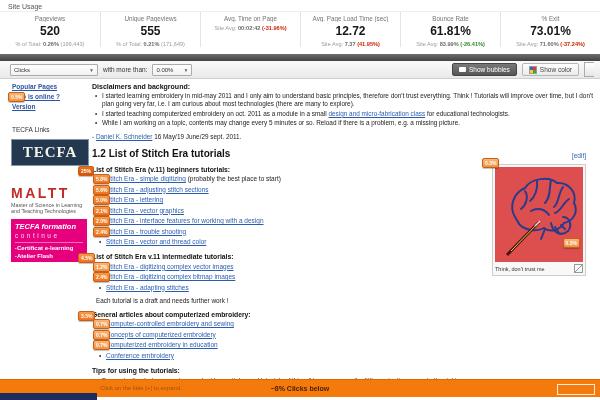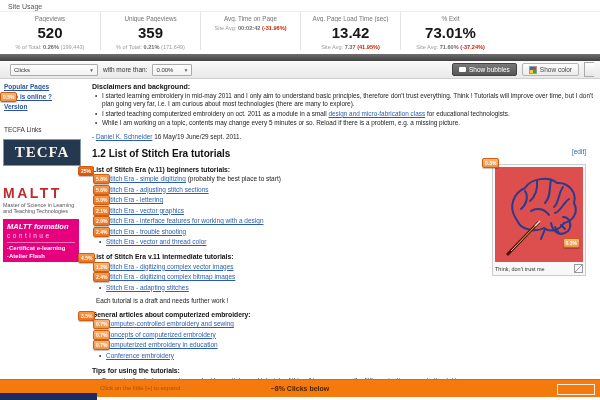--- a/index.html
+++ b/index.html
@@ -6,21 +6,21 @@
   body{width:600px;height:400px;position:relative;overflow:hidden;background:#fff;
        font-family:"Liberation Sans",sans-serif;-webkit-font-smoothing:antialiased;}
   a{cursor:pointer;}
   
   .ga-panel{position:absolute;top:0;left:0;width:600px;height:54px;background:#fff;}
   .ga-title{font-size:7px;color:#555;padding:3px 0 1px 8px;border-bottom:1px solid #eee;}
   .metrics{display:flex;}
   .metric{width:100px;box-sizing:border-box;text-align:center;border-left:1px solid #e3e3e3;padding-top:3px;}
   .metric:first-child{border-left:none;}
   .m-label{font-size:6.3px;color:#757575;white-space:nowrap;overflow:hidden;}
-  .m-value{font-size:15px;font-weight:bold;color:#171717;margin-top:2px;}
+  .m-value{font-size:12px;font-weight:bold;color:#171717;margin-top:2px;}
   .m-sub{font-size:5.6px;color:#9a9a9a;margin-top:3px;white-space:nowrap;overflow:hidden;}
   .m-sub b{color:#6b6b6b;}
   .chg-red{color:#cc2200;font-weight:bold;}
   .chg-green{color:#2e8b22;font-weight:bold;}
   .chg-gray{color:#9a9a9a;}
   
   .ga-darkbar{position:absolute;top:54px;left:0;width:600px;height:7px;
               background:linear-gradient(#6e6e6e,#424242);}
   .ga-toolbar{position:absolute;top:61px;left:0;width:600px;height:18px;box-sizing:border-box;
               background:linear-gradient(#fafafa,#e9e9e9);border-bottom:1px solid #cfcfcf;
@@ -36,21 +36,21 @@
   .btn{height:13px;box-sizing:border-box;border-radius:2px;font-size:6.5px;
        display:flex;align-items:center;gap:3px;padding:0 6px;margin-left:5px;}
   .btn-dark{background:linear-gradient(#787878,#565656);border:1px solid #444;color:#fff;}
   .btn-light{background:linear-gradient(#fefefe,#ebebeb);border:1px solid #b5b5b5;color:#444;}
   .ico-bubble{width:7px;height:5px;background:#fff;border-radius:1px;display:inline-block;}
   .ico-color{width:6px;height:6px;display:inline-block;border:1px solid #999;
              background:conic-gradient(#e33 0 25%, #3a3 25% 50%, #fc3 50% 75%, #36c 75%);}
   .ga-mini{width:9px;height:13px;border:1px solid #aaa;border-right:none;margin-left:5px;
            background:linear-gradient(#fff,#e6e6e6);}
   
-  .sidebar{position:absolute;top:80px;left:0;width:86px;}
+  .sidebar{position:absolute;top:80px;left:8px;width:86px;}
   .side-link{display:block;font-size:6.5px;font-weight:bold;color:#2a54a0;
              text-decoration:underline;margin:3px 0 0 4px;position:relative;}
   .side-section{font-size:6.5px;color:#333;margin:16px 0 0 4px;}
   .tecfa-logo{margin:6px 0 0 3px;width:76px;height:25px;background:#24384f;border:1px solid #7e98a8;
               color:#f5f2e8;font-family:"Liberation Serif",serif;font-weight:bold;font-size:15px;
               letter-spacing:1px;text-align:center;line-height:24px;}
   .maltt{margin:20px 0 0 3px;width:76px;}
   .maltt-word{color:#c32b2b;font-weight:bold;font-size:14px;letter-spacing:2.5px;line-height:14px;}
   .maltt-text{font-size:5.4px;color:#555;line-height:6.2px;margin-top:2px;}
   .formation{margin:5px 0 0 3px;width:76px;box-sizing:border-box;background:#e6007e;
@@ -60,21 +60,21 @@
   .form-item{font-size:6px;font-weight:bold;margin-top:2.5px;border-top:1px solid rgba(255,255,255,.45);padding-top:2px;}
   .form-item + .form-item{border-top:none;padding-top:0;}
   
   .content{position:absolute;top:79px;left:92px;width:502px;}
   .h-small{font-size:7px;font-weight:bold;color:#111;margin-top:4px;}
   .ul{margin:2px 0 0 0;}
   .li{position:relative;font-size:6.4px;color:#222;line-height:8.4px;padding-left:10px;margin-top:1px;}
   .li:before{content:"•";position:absolute;left:3px;color:#333;}
   .wlink{color:#2a5db0;text-decoration:underline;}
   .sig{font-size:6.4px;color:#222;margin-top:5px;}
-  .h2row{display:flex;justify-content:space-between;align-items:flex-start;margin-top:8px;padding-right:8px;}
+  .h2row{display:flex;justify-content:space-between;align-items:flex-end;margin-top:8px;padding-right:8px;}
   .h2{font-size:10px;font-weight:bold;color:#111;}
   .editlink{font-size:6.5px;color:#2a5db0;text-decoration:none;}
   .listhead{position:relative;font-size:6.8px;font-weight:bold;color:#111;margin:7px 0 0 0;}
   .row{position:relative;font-size:6.5px;line-height:8px;margin:2.5px 0 0 14px;height:8px;}
   .row.bulleted:before{content:"•";position:absolute;left:-7px;color:#333;}
   .plain{color:#222;}
   .note{font-size:6.4px;color:#222;margin:5px 0 0 4px;}
   
   .badge{position:absolute;left:-13px;top:-1px;z-index:6;height:8px;line-height:8px;
          padding:0 2px;border-radius:2px;color:#fff;font-size:5px;font-weight:bold;
@@ -110,31 +110,36 @@
 <div class="ga-panel">
   <div class="ga-title">Site Usage</div>
   <div class="metrics">
     <div class="metric">
       <div class="m-label">Pageviews</div>
       <div class="m-value">520</div>
       <div class="m-sub"><span>% of Total:</span> <b>0.26%</b> <span class="chg-gray">(199,443)</span></div>
     </div>
     <div class="metric">
       <div class="m-label">Unique Pageviews</div>
-      <div class="m-value">359</div>
+      <div class="m-value">555</div>
       <div class="m-sub"><span>% of Total:</span> <b>0.21%</b> <span class="chg-gray">(171,649)</span></div>
     </div>
     <div class="metric">
       <div class="m-label">Avg. Time on Page</div>
       <div class="m-sub"><span>Site Avg:</span> <b>00:02:42</b> <span class="chg-red">(-31.96%)</span></div>
     </div>
     <div class="metric">
       <div class="m-label">Avg. Page Load Time (sec)</div>
-      <div class="m-value">13.42</div>
+      <div class="m-value">12.72</div>
       <div class="m-sub"><span>Site Avg:</span> <b>7.37</b> <span class="chg-red">(41.95%)</span></div>
+    </div>
+    <div class="metric">
+      <div class="m-label">Bounce Rate</div>
+      <div class="m-value">61.81%</div>
+      <div class="m-sub"><span>Site Avg:</span> <b>83.99%</b> <span class="chg-green">(-26.41%)</span></div>
     </div>
     <div class="metric">
       <div class="m-label">% Exit</div>
       <div class="m-value">73.01%</div>
       <div class="m-sub"><span>Site Avg:</span> <b>71.60%</b> <span class="chg-red">(-37.24%)</span></div>
     </div>
   </div>
 </div>
 
 <div class="ga-darkbar"></div>
@@ -168,21 +173,21 @@
     <span>Who is online ?</span>
   </a>
   <a class="side-link">Version</a>
   <div class="side-section">TECFA Links</div>
   <div class="tecfa-logo">TECFA</div>
   <div class="maltt">
     <div class="maltt-word">MALTT</div>
     <div class="maltt-text">Master of Science in Learning and Teaching Technologies</div>
   </div>
   <div class="formation">
-    <div class="form-l1">MALTT formation</div>
+    <div class="form-l1">TECFA formation</div>
     <div class="form-l2">continue</div>
     <div class="form-item">·Certificat e-learning</div>
     <div class="form-item">·Atelier Flash</div>
   </div>
 </div>
 
 <div class="content">
   <div class="h-small">Disclaimers and background:</div>
   <div class="ul">
     <div class="li"><span>I started learning embroidery in mid-may 2011 and I only aim to understand basic principles, therefore don't trust everything. Think ! Tutorials will improve over time, but I don't plan going very far, i.e. I am curious about most technologies (there are many to explore).</span></div>

